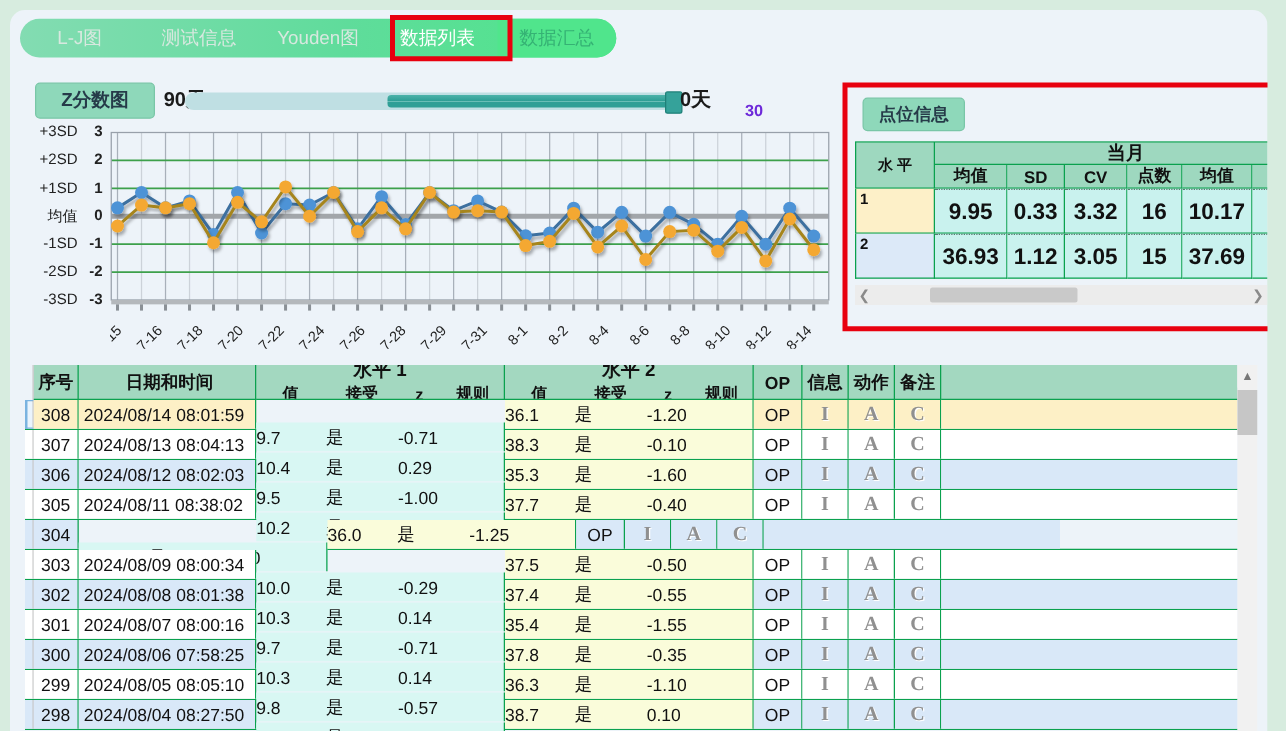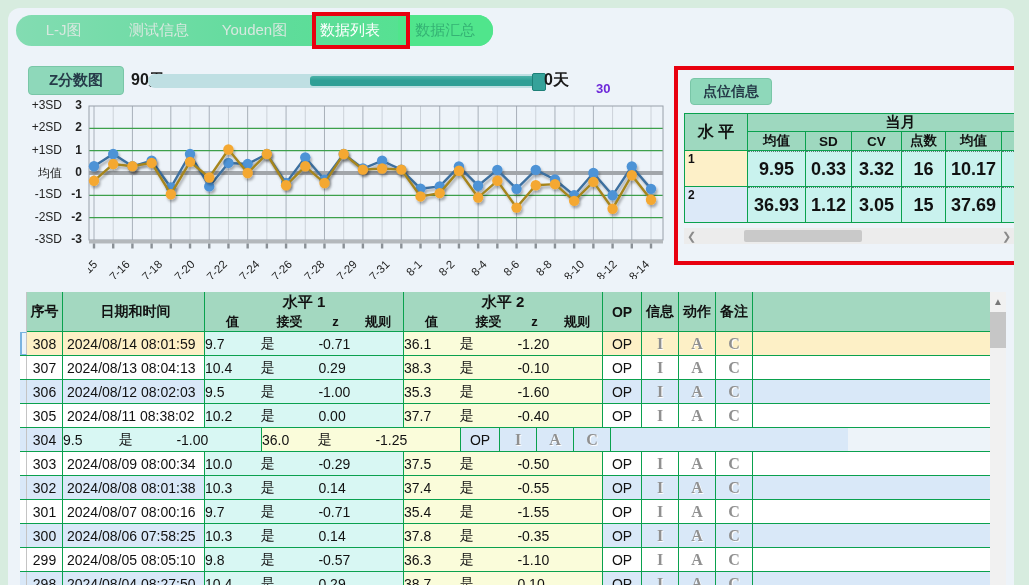--- a/index.html
+++ b/index.html
@@ -34,55 +34,55 @@
   
   .ylab{position:absolute;font-size:12px;color:#222;white-space:nowrap;}
   .ylab-sd{width:34px;text-align:right;left:28px;}
   .ylab-num{width:18px;text-align:right;left:64px;font-weight:bold;}
   
   .pp-btn{position:absolute;left:690px;top:78px;width:80px;height:25px;font-size:14px;}
   .pp-table{position:absolute;left:684px;top:113px;width:330px;height:131px;overflow:hidden;}
   .pp-inner{position:absolute;left:0;top:0;width:370px;}
   .pp-row{display:flex;}
   .pp-cell{box-sizing:border-box;border-right:1px solid #0aa14e;border-bottom:1px solid #0aa14e;}
-  .pp-head{background:#9ed8bf;font-weight:bold;font-size:16px;display:flex;align-items:center;justify-content:center;}
+  .pp-head{background:#9ed8bf;font-weight:bold;font-size:12px;display:flex;align-items:center;justify-content:center;}
   .pp-level-head{width:64px;height:38px;border:1px solid #0aa14e;}
   .pp-group{flex:1;height:19px;border-top:1px solid #0aa14e;font-size:15px;}
   .pp-sub{height:19px;font-size:13.5px;}
   .pp-levelcell{width:64px;height:36px;border-left:1px solid #0aa14e;
                 font-size:12px;font-weight:bold;padding:1px 0 0 3px;box-sizing:border-box;}
   .pp-datacell{height:36px;background:#c9f2ee;border-top:1px dotted #5a7a74;
                display:flex;align-items:center;justify-content:center;font-size:18px;font-weight:bold;}
   .hscroll{position:absolute;left:684px;top:228px;width:330px;height:16px;background:#ececec;}
   .hs-btn{position:absolute;top:0;width:15px;height:16px;color:#8a8a8a;font-size:11px;
           display:flex;align-items:center;justify-content:center;cursor:pointer;}
   .hs-thumb{position:absolute;left:60px;top:2px;width:118px;height:12px;background:#c9c9c9;border-radius:2px;cursor:grab;}
   
   .dtable{position:absolute;left:20px;top:292px;width:986px;height:293px;overflow:hidden;font-size:14px;}
   .drow,.dhead{display:flex;width:970px;}
-  .dhead{height:40px;background:#a3d8c0;font-weight:bold;}
+  .dhead{height:28px;background:#a3d8c0;font-weight:bold;}
   .dcell{box-sizing:border-box;border-right:1px solid #0aa14e;overflow:hidden;white-space:nowrap;}
   .dhead .dcell{display:flex;align-items:center;justify-content:center;border-bottom:1px solid #0aa14e;}
   .c-gutter{width:7px;background:#ffffff;border-right:1px solid #c4c4c4 !important;}
   .dhead .c-gutter{background:#edf3f9;border-bottom:none !important;}
   .c-seq{width:36px;justify-content:center;}
   .c-date{width:142px;justify-content:flex-start;padding-left:4px;}
   .c-grp{width:199px;padding:0;display:flex;flex-direction:column;}
   .c-op{width:39px;}
   .c-ic{width:37px;}
   .c-fill{width:237px;border-right:none;}
   .grp-top{height:23px;display:flex;align-items:center;justify-content:center;font-size:15px;}
   .grp-sub{height:20px;display:flex;font-size:13px;}
   .grp-sub span{display:flex;align-items:center;justify-content:center;}
   .sw1{width:56px;} .sw2{width:58px;} .sw3{width:34px;} .sw4{width:51px;}
   .drow{height:23px;border-bottom:1px solid #0aa14e;}
   .drow .dcell{display:flex;align-items:center;justify-content:center;height:100%;}
   .drow .c-date{justify-content:flex-start;}
   .drow .c-grp{flex-direction:row;}
-  .bg-l1{background:#d8f7f3 !important;}
+  .bg-l1{background:#d8f7f3 !important;margin-top:18px;}
   .bg-l2{background:#fafcda !important;}
   .row-even .dcell{background:#ffffff;}
   .row-odd .dcell{background:#d9e8f8;}
   .row-sel .dcell{background:#fdf0c6;}
   .row-sel .c-gutter{background:#eaf4fd;border-left:2px solid #7ab3e0;border-top:1px solid #7ab3e0;border-bottom:1px solid #7ab3e0;width:7px;}
   .icon-letter{font-family:"Liberation Serif",serif;font-weight:bold;font-size:16px;color:#909090;
                text-shadow:1px 1px 0 #ffffff;cursor:pointer;}
   
   .vscroll{position:absolute;left:970px;top:0;width:16px;height:293px;background:#f1f1f1;}
   .vs-btn{position:absolute;left:0;top:0;width:16px;height:18px;color:#777;font-size:10px;

